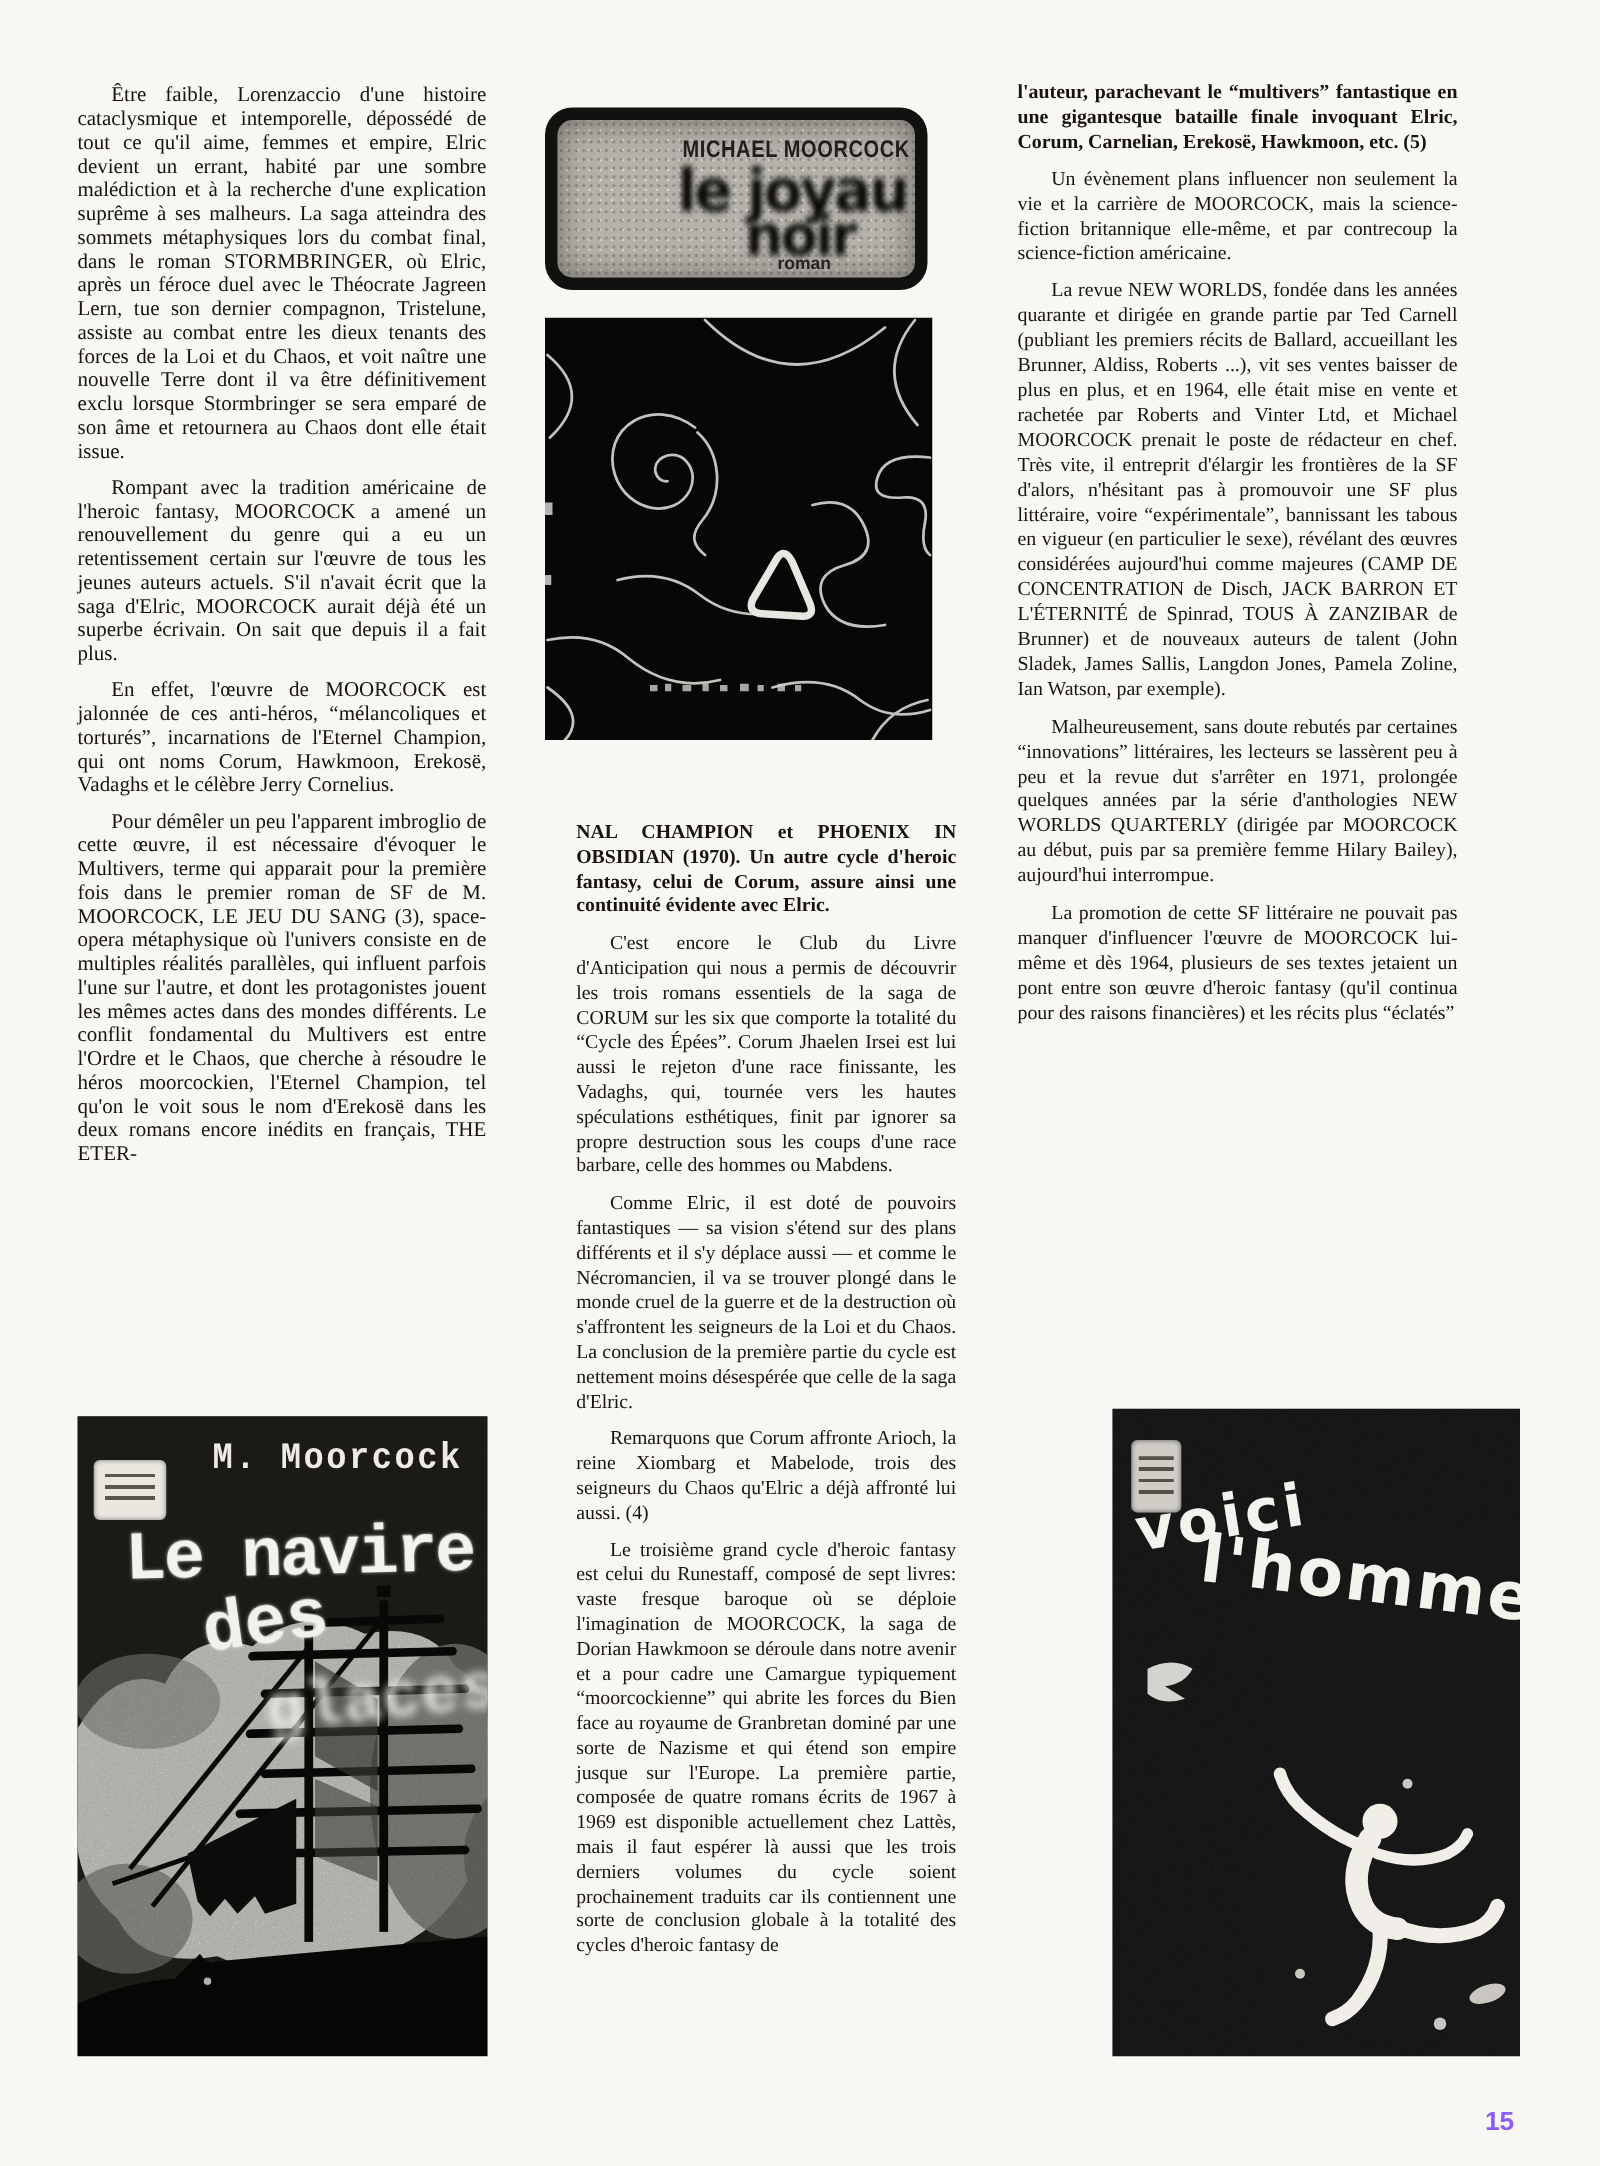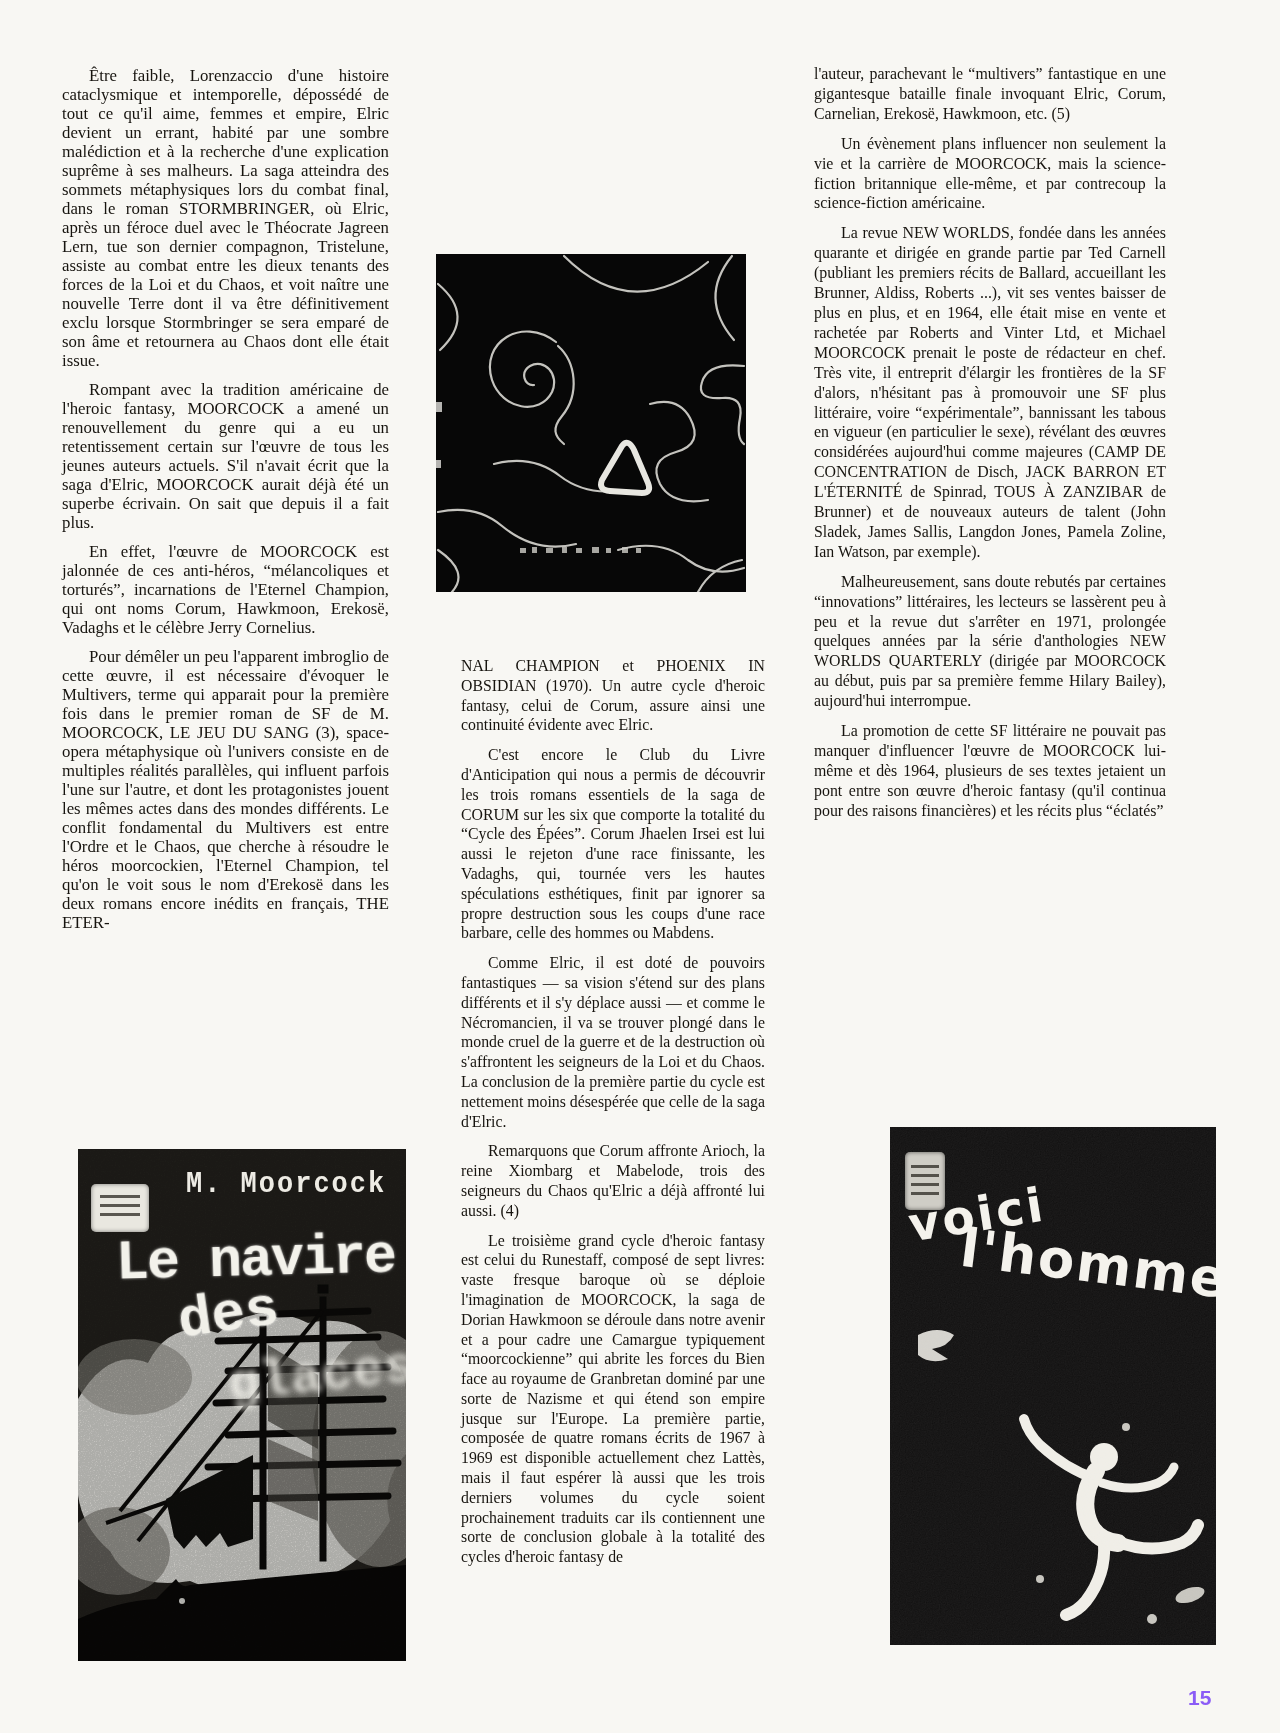--- a/index.html
+++ b/index.html
@@ -1,21 +1,21 @@
 <!DOCTYPE html>
 <html><head>
 <meta charset="utf-8">
 <style>
   html,body{margin:0;padding:0;background:#dddbd6;}
   .page{position:relative;width:1280px;height:1733px;background:#f8f7f3;overflow:hidden;
         font-family:"Liberation Serif",serif;color:#17140f;}
   
   .col{position:absolute;text-align:justify;}
   .col p{margin:0 0 10px 0;text-indent:27px;}
-  .col p.noindent{text-indent:0;}
+  .col p.noindent{text-indent:0;font-weight:bold;}
   .col-left{left:62px;top:66px;width:327px;}
   .col-left p{font-size:16.8px;line-height:19px;}
   .col-middle{left:461px;top:656px;width:304px;}
   .col-middle p{font-size:15.8px;line-height:19.8px;}
   .col-right{left:814px;top:64px;width:352px;}
   .col-right p{font-size:15.9px;line-height:19.9px;}
 
   
   .cover-top{position:absolute;left:436px;top:86px;width:306px;height:146px;box-sizing:border-box;
     border:10px solid #121110;border-radius:22px;
@@ -31,21 +31,21 @@
   .ct-t1{left:96px;top:34px;font-size:45px;}
   .ct-t2{left:150px;top:72px;font-size:43px;}
   .ct-label{position:absolute;left:176px;top:106px;font-family:"Liberation Sans",sans-serif;
     font-weight:700;font-size:14px;color:#26231f;filter:blur(.6px);}
 
   
   .abstract{position:absolute;left:436px;top:254px;width:310px;height:338px;margin:0;}
   .abstract svg{display:block;}
 
   
-  .cover-left{position:absolute;left:62px;top:1133px;width:328px;height:512px;margin:16px;background:#404040;overflow:hidden;}
+  .cover-left{position:absolute;left:62px;top:1133px;width:328px;height:512px;margin:0;background:#404040;overflow:hidden;}
   .cover-left svg{position:absolute;left:0;top:0;}
   .cl-author{position:absolute;left:108px;top:20px;font-family:"Liberation Mono",monospace;font-weight:700;
     font-size:27px;letter-spacing:2px;color:#edebE4;transform:scaleY(1.1);}
   .cl-t1{position:absolute;left:38px;top:84px;font-family:"Liberation Mono",monospace;font-weight:700;
     font-size:55px;letter-spacing:-2px;color:#f3f2eb;transform:rotate(-1.5deg);
     text-shadow:0 0 3px rgba(255,255,255,.6);filter:blur(.4px);line-height:1;}
   .cl-t2{position:absolute;left:100px;top:138px;font-family:"Liberation Mono",monospace;font-weight:700;
     font-size:56px;color:#f1f0e9;transform:rotate(-8deg);text-shadow:0 0 3px rgba(255,255,255,.6);
     filter:blur(.5px);line-height:1;}
   .cl-t3{position:absolute;left:150px;top:202px;font-family:"Liberation Mono",monospace;font-weight:700;
@@ -88,20 +88,26 @@
   </section>
 
   <section class="col col-right">
     <p class="noindent">l'auteur, parachevant le “multivers” fantastique en une gigantesque bataille finale invoquant Elric, Corum, Carnelian, Erekosë, Hawkmoon, etc. (5)</p>
     <p>Un évènement plans influencer non seulement la vie et la carrière de MOORCOCK, mais la science-fiction britannique elle-même, et par contrecoup la science-fiction américaine.</p>
     <p>La revue NEW WORLDS, fondée dans les années quarante et dirigée en grande partie par Ted Carnell (publiant les premiers récits de Ballard, accueillant les Brunner, Aldiss, Roberts ...), vit ses ventes baisser de plus en plus, et en 1964, elle était mise en vente et rachetée par Roberts and Vinter Ltd, et Michael MOORCOCK prenait le poste de rédacteur en chef. Très vite, il entreprit d'élargir les frontières de la SF d'alors, n'hésitant pas à promouvoir une SF plus littéraire, voire “expérimentale”, bannissant les tabous en vigueur (en particulier le sexe), révélant des œuvres considérées aujourd'hui comme majeures (CAMP DE CONCENTRATION de Disch, JACK BARRON ET L'ÉTERNITÉ de Spinrad, TOUS À ZANZIBAR de Brunner) et de nouveaux auteurs de talent (John Sladek, James Sallis, Langdon Jones, Pamela Zoline, Ian Watson, par exemple).</p>
     <p>Malheureusement, sans doute rebutés par certaines “innovations” littéraires, les lecteurs se lassèrent peu à peu et la revue dut s'arrêter en 1971, prolongée quelques années par la série d'anthologies NEW WORLDS QUARTERLY (dirigée par MOORCOCK au début, puis par sa première femme Hilary Bailey), aujourd'hui interrompue.</p>
     <p>La promotion de cette SF littéraire ne pouvait pas manquer d'influencer l'œuvre de MOORCOCK lui-même et dès 1964, plusieurs de ses textes jetaient un pont entre son œuvre d'heroic fantasy (qu'il continua pour des raisons financières) et les récits plus “éclatés”</p>
   </section>
 
+  <figure class="cover-top">
+    <div class="ct-author">MICHAEL MOORCOCK</div>
+    <div class="ct-title ct-t1">le joyau</div>
+    <div class="ct-title ct-t2">noir</div>
+    <div class="ct-label">roman</div>
+  </figure>
 
   <figure class="abstract">
     <svg width="310" height="338" viewBox="0 0 310 338">
       <rect width="310" height="338" fill="#070707"></rect>
       <g fill="none" stroke="#d9d8d2" stroke-width="2.2" opacity="0.9" stroke-linecap="round">
         <path d="M128,2 Q196,70 272,8"></path>
         <path d="M296,2 Q262,44 298,86"></path>
         <path d="M2,30 Q40,62 4,96"></path>
         <path d="M120,88 C86,62 44,88 56,126 C66,156 104,162 116,138 C124,120 108,104 94,112 C84,118 88,132 98,131"></path>
         <path d="M122,92 C140,108 144,140 126,162 C116,174 118,182 128,190"></path>

